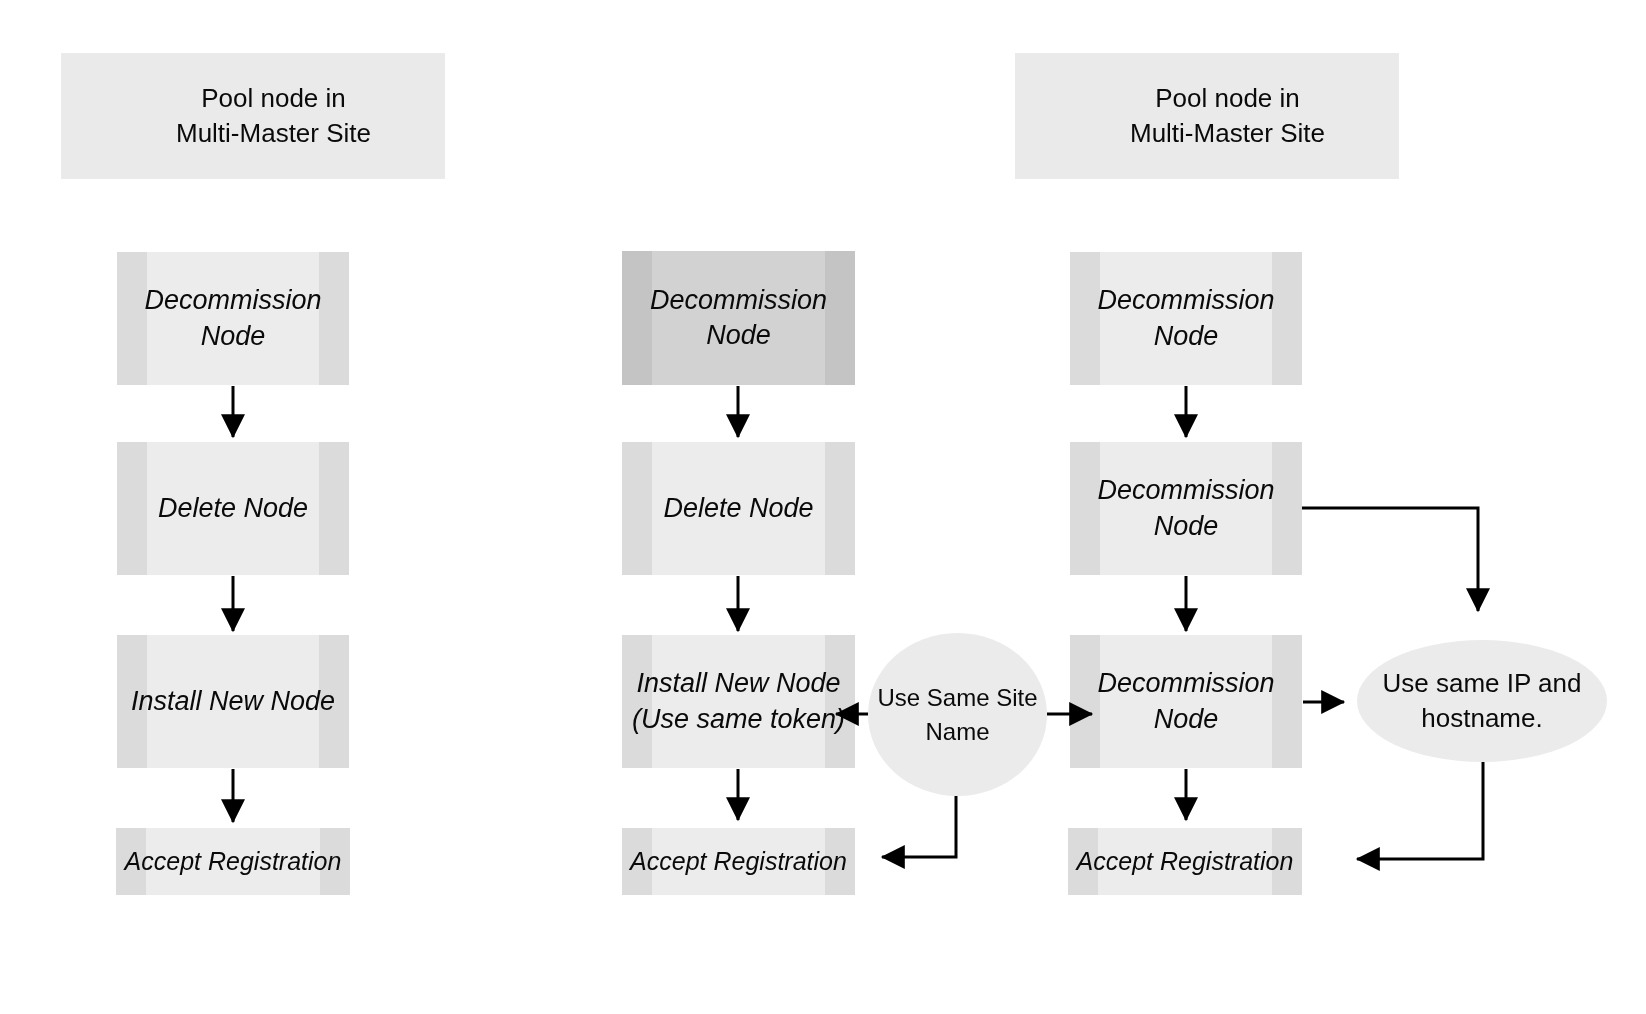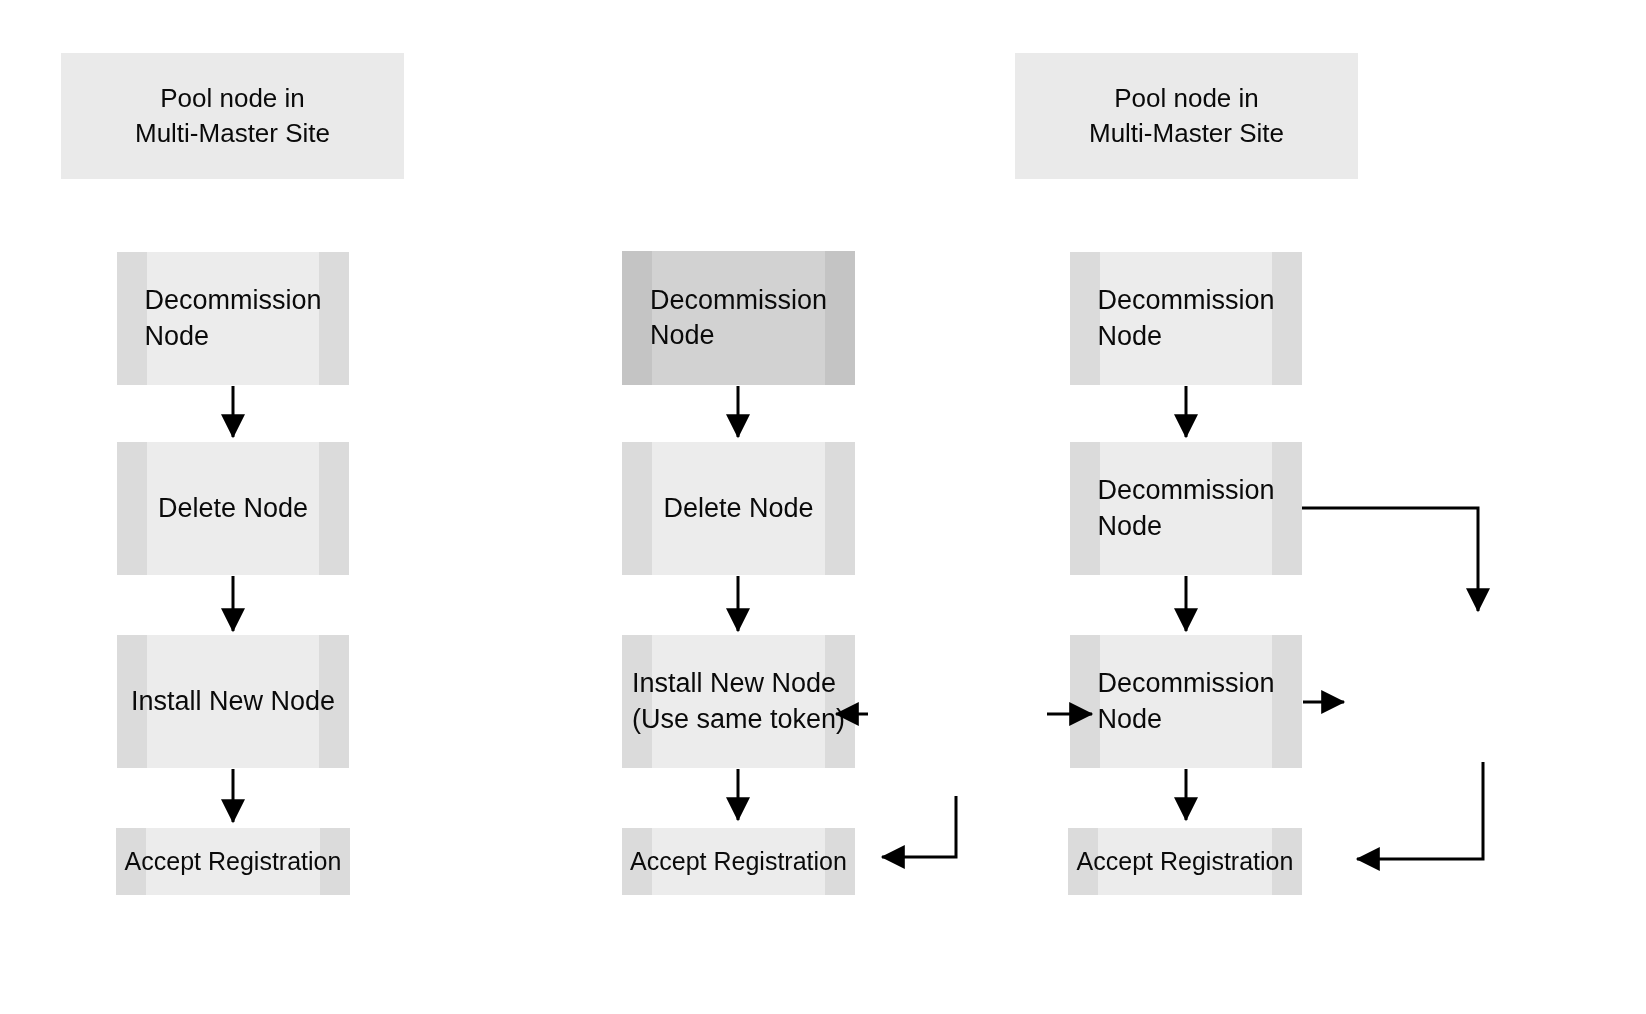--- a/index.html
+++ b/index.html
@@ -15,33 +15,36 @@
   .header-box {
     position: absolute;
     display: flex;
     align-items: center;
     justify-content: center;
     text-align: center;
     background: var(--header-fill, #eaeaea);
     font-size: 26px;
     line-height: 1.33;
     white-space: pre-line;
+    padding-left: 41px;
   }
   .step-box {
     position: absolute;
     display: flex;
     align-items: center;
     justify-content: center;
+    text-align: center;
     font-size: 27px;
     line-height: 1.3;
     white-space: pre-line;
     background: linear-gradient(to right,
       var(--box-bar, #dbdbdb) 0 30px,
       var(--box-fill, #ececec) 30px calc(100% - 30px),
       var(--box-bar, #dbdbdb) calc(100% - 30px) 100%);
+    font-style: italic;
   }
   .step-box.dark {
     background: linear-gradient(to right,
       var(--box-dark-bar, #c4c4c4) 0 30px,
       var(--box-dark-fill, #d2d2d2) 30px calc(100% - 30px),
       var(--box-dark-bar, #c4c4c4) calc(100% - 30px) 100%);
   }
   .shape {
     position: absolute;
     background: var(--shape-fill, #ebebeb);
@@ -91,20 +94,24 @@
   <div class="step-box" style="left:622px; top:828px; width:233px; height:67px; font-size:25px;">Accept Registration</div>
 
   <div class="step-box" style="left:1070px; top:252px; width:232px; height:133px;">Decommission
 Node</div>
   <div class="step-box" style="left:1070px; top:442px; width:232px; height:133px;">Decommission
 Node</div>
   <div class="step-box" style="left:1070px; top:635px; width:232px; height:133px;">Decommission
 Node</div>
   <div class="step-box" style="left:1068px; top:828px; width:234px; height:67px; font-size:25px;">Accept Registration</div>
 
+  <div class="shape circle" style="left:868px; top:633px; width:179px; height:163px;">Use Same Site
+Name</div>
+  <div class="shape oval" style="left:1357px; top:640px; width:250px; height:122px;">Use same IP and
+hostname.</div>
 
   <svg class="connectors" viewBox="0 0 1646 1014">
     <defs>
       <marker id="ah" viewBox="0 0 10 10" refX="9.5" refY="5" markerWidth="28" markerHeight="24" markerUnits="userSpaceOnUse" orient="auto-start-reverse">
         <path d="M0 0 L10 5 L0 10 Z"></path>
       </marker>
     </defs>
 
     <path class="flow" d="M233 386 L233 437" marker-end="url(#ah)"></path>
     <path class="flow" d="M233 576 L233 631" marker-end="url(#ah)"></path>

